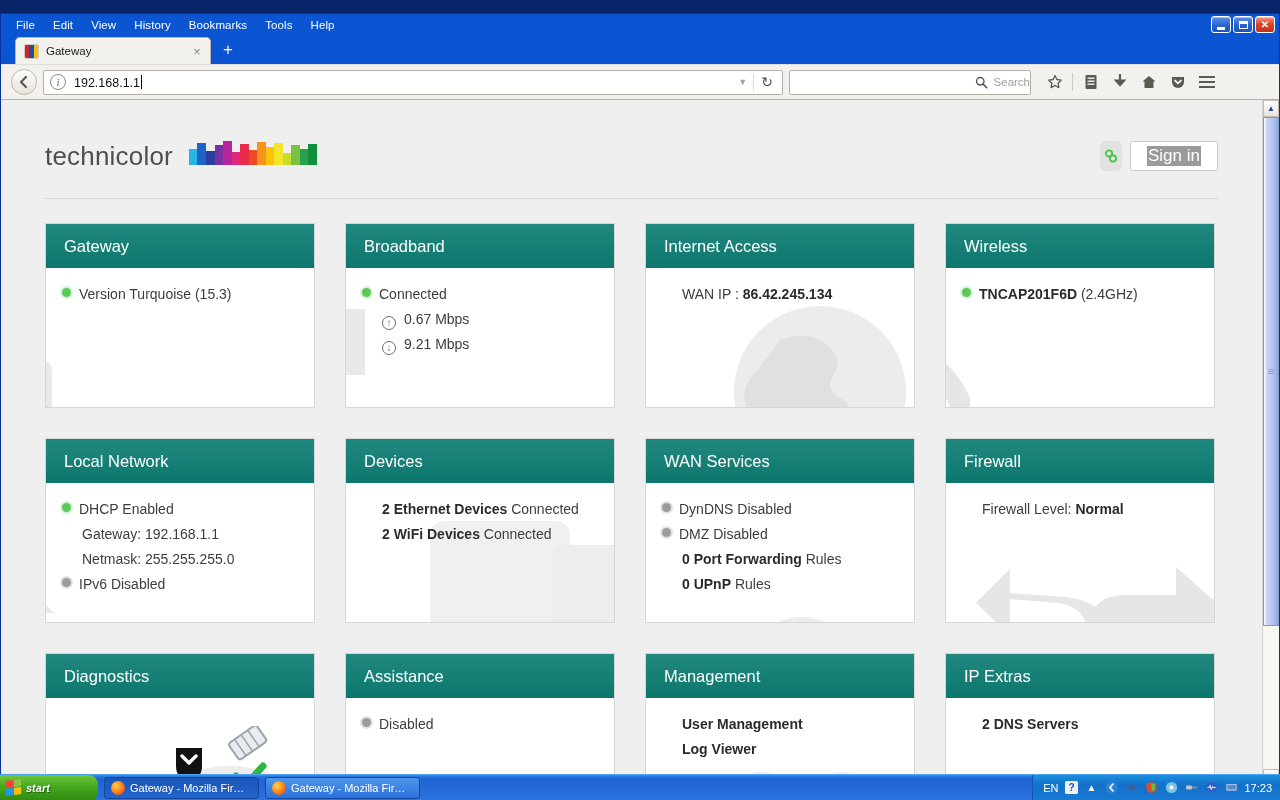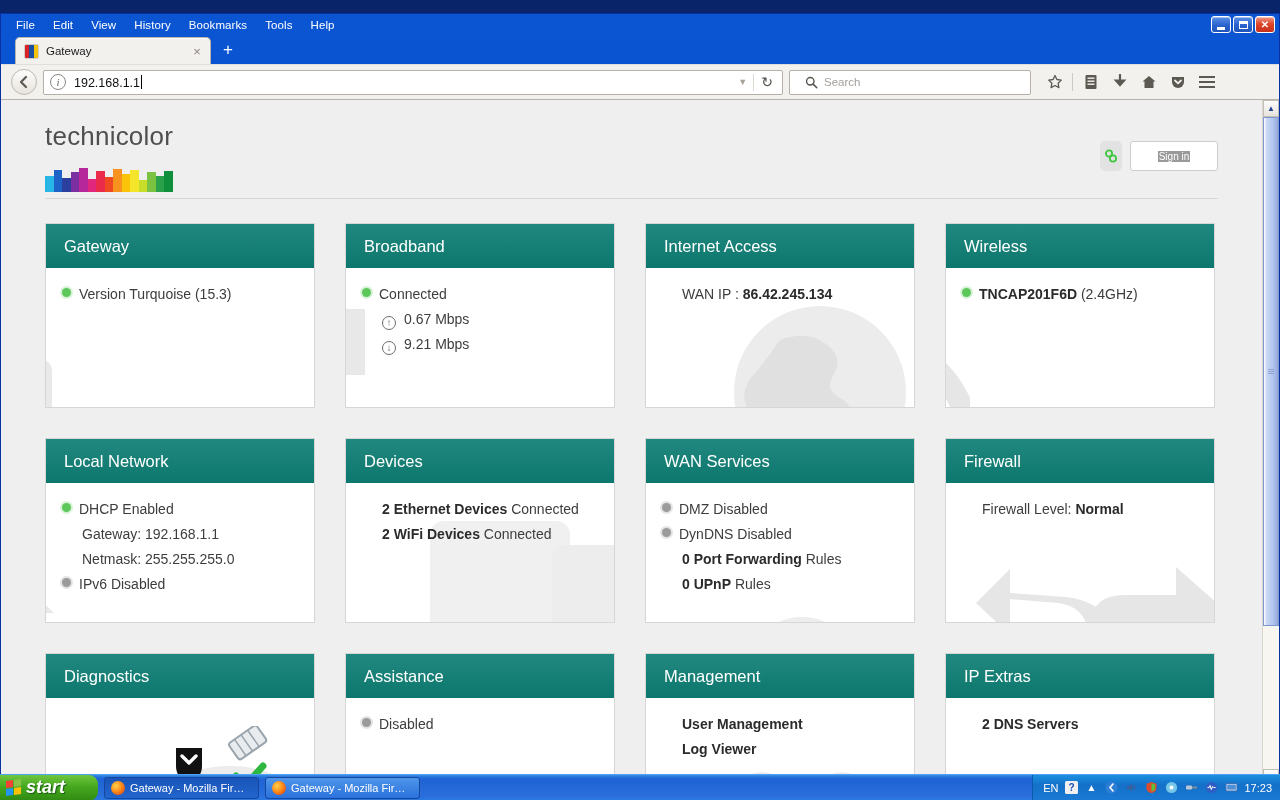--- a/index.html
+++ b/index.html
@@ -84,21 +84,21 @@
   .urlwrap .urltext {
     flex: 1; font-size: 12.5px; color: #111; padding-left: 8px;
     white-space: nowrap; overflow: hidden;
   }
   .urlwrap .caret { display:inline-block; width:1px; height:14px; background:#000; vertical-align:-2px; margin-left:1px; }
   .urlwrap .dd { color: #a7a29a; font-size: 9px; padding: 0 6px; }
   .urlwrap .sep { width:1px; height:17px; background:#ddd9d3; }
   .urlwrap .reload { color: #55514b; font-size: 14px; padding: 0 7px; }
   .searchwrap {
     flex: 0 0 242px; height: 25px; background: #ffffff; border: 1px solid #b5b0a8;
-    border-radius: 2px; display: flex; align-items: center; padding-left: 15px; gap: 6px;
+    border-radius: 2px; display: flex; align-items: center; padding-left: 15px; gap: 6px; justify-content: flex-end;
   }
   .searchwrap .sph { font-size: 11.5px; color: #a4a09a; }
   .tbicons { display: flex; align-items: center; gap: 2px; margin-left: 4px; }
   .tbicon {
     width: 27px; height: 27px; display: flex; align-items: center; justify-content: center;
     color: #5c5852;
   }
   .tbdiv { width: 1px; height: 18px; background: #cfcac3; margin: 0 2px; }
 
   
@@ -108,34 +108,34 @@
   }
   .page {
     flex: 1; background: #efefef; position: relative; overflow: hidden;
   }
   .page-inner { padding: 0 44px; }
 
   .brandrow {
     height: 98px; display: flex; align-items: center; justify-content: space-between;
     padding-top: 14px;
   }
-  .logo { display: flex; flex-direction: column; gap: 16px; align-items: flex-end; }
+  .logo { display: flex; flex-direction: row; gap: 16px; }
   .logo .word { font-size: 26px; color: #4f4f4f; letter-spacing: .2px; font-weight: 400; }
   .logo .bars { display: flex; height: 24px; width: 128px; align-items: flex-end; }
   .logo .bars i { display: block; flex: 1; }
 
   .signrow { display: flex; align-items: center; gap: 8px; }
   .chainbtn {
     width: 22px; height: 30px; border-radius: 5px; background: #e2e2e2;
     display: flex; align-items: center; justify-content: center;
   }
   .signin {
     width: 88px; height: 30px; background: #ffffff; border: 1px solid #cccccc;
     border-radius: 3px; display: flex; align-items: center; justify-content: center;
-    font-size: 10px; color: #444;
+    font-size: 17px; color: #444;
   }
   .signin span { background: #9a9a9a; color: #ffffff; padding: 0 1px; }
 
   .hr { height: 1px; background: #d8d8d8; margin: 0 0 24px 0; }
 
   .grid { display: grid; grid-template-columns: repeat(4, 270px); gap: 30px 30px; }
 
   .card {
     background: #ffffff; border: 1px solid #d6d6d6; position: relative; overflow: hidden;
     height: 185px;
@@ -188,21 +188,21 @@
 
   
   .taskbar {
     position: absolute; left: 0; bottom: 0; width: 1280px; height: 26px;
     background: linear-gradient(180deg,#3f8ce8 0%, #2271dc 9%, #1f63d4 18%, #2a6fdc 85%, #2a79e3 100%);
     border-top: 1px solid #4ca3f5; display: flex; align-items: center;
   }
   .startbtn {
     width: 98px; height: 26px; display: flex; align-items: center; gap: 5px;
     padding-left: 6px; font-style: italic; font-weight: bold; color: #ffffff;
-    font-size: 18px; text-shadow: 1px 1px 1px #1a5a12;
+    font-size: 11px; text-shadow: 1px 1px 1px #1a5a12;
     background: linear-gradient(180deg,#6ec63f 0%, #46a81e 45%, #2f8a12 100%);
     border-radius: 0 9px 9px 0;
   }
   .startbtn .flag {
     width: 15px; height: 15px; display: grid; grid-template-columns: 1fr 1fr;
     grid-template-rows: 1fr 1fr; gap: 1px; transform: skewY(-7deg);
   }
   .startbtn .flag i:nth-child(1){background:#f44336;}
   .startbtn .flag i:nth-child(2){background:#8bc34a;}
   .startbtn .flag i:nth-child(3){background:#2196f3;}
@@ -531,25 +531,25 @@
                   <svg width="250" height="160" viewBox="0 0 250 160" style="position:absolute;left:30px;top:40px;">
       <path d="M40 150 q24-70 70-70 q46 0 70 70z" fill="#ededed"></path>
       <circle cx="150" cy="118" r="30" fill="#e6e6e6"></circle>
       <circle cx="150" cy="118" r="13" fill="#f6f6f6"></circle>
       <rect x="36" y="120" width="54" height="34" rx="6" fill="#ededed"></rect>
     </svg>
                 </div>
                 <div class="rows">
                   <div class="row">
                     <span class="dot grey"></span>
-                    <span><span>DMZ Disabled</span></span>
+                    <span><span>DynDNS Disabled</span></span>
                   </div>
                   <div class="row">
                     <span class="dot grey"></span>
-                    <span><span>DynDNS Disabled</span></span>
+                    <span><span>DMZ Disabled</span></span>
                   </div>
                   <div class="row indent">
                     <span><span class="b">0 Port Forwarding</span><span> Rules</span></span>
                   </div>
                   <div class="row indent">
                     <span><span class="b">0 UPnP</span><span> Rules</span></span>
                   </div>
                 </div>
               </div>
             </div>

